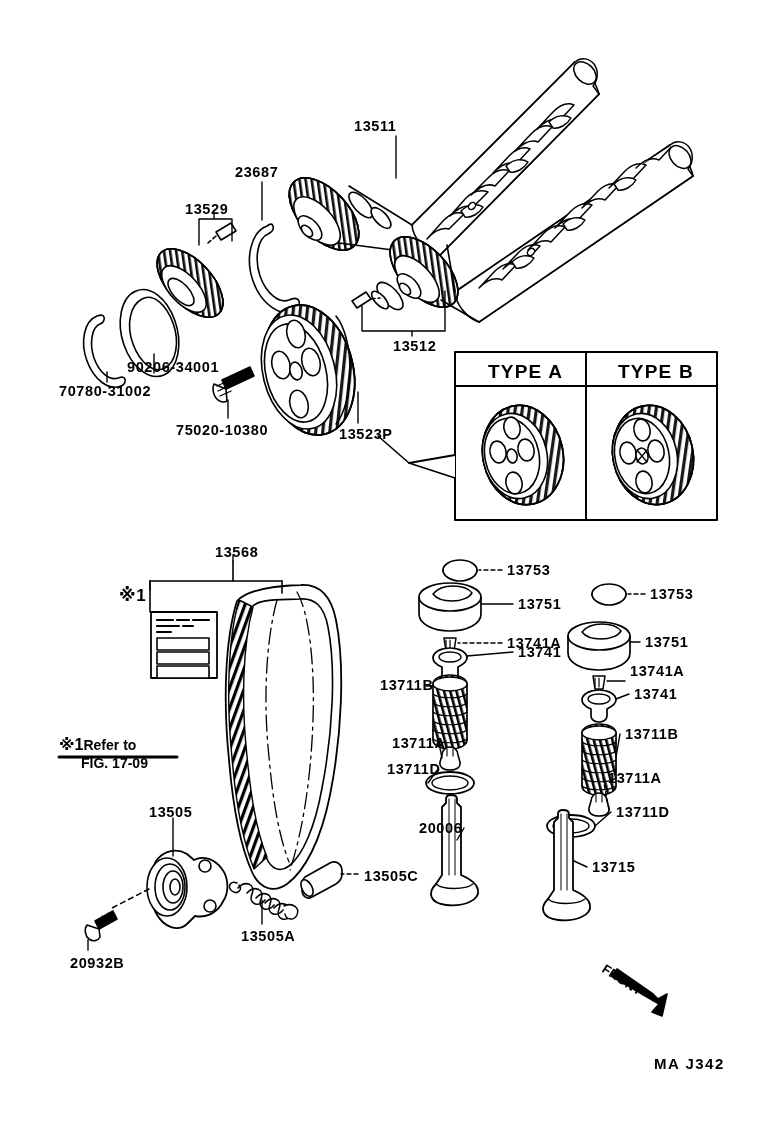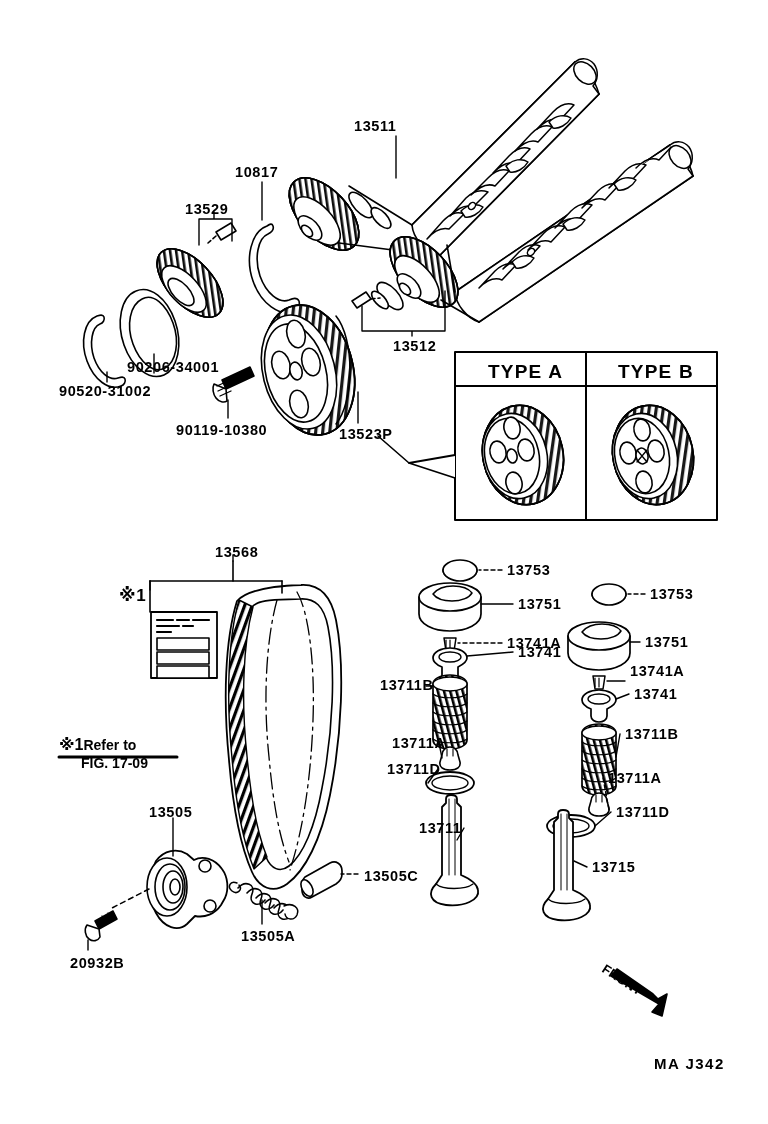--- a/index.html
+++ b/index.html
@@ -409,40 +409,40 @@
   <g stroke-width="1.6">
     <path d="M602 976 L650 1004 L643 1012 L653 1016 L658 994 L649 999 L644 994 L608 969 Z" fill="#000"></path>
   </g>
 
   </g>
 </svg>
 
 <div class="lbl" style="left:345px;top:119px;">13511</div>
 <div class="lbl" style="left:384px;top:339px;">13512</div>
 <div class="lbl" style="left:176px;top:202px;">13529</div>
-<div class="lbl" style="left:226px;top:165px;">10817</div>
-<div class="lbl" style="left:50px;top:384px;">90520-31002</div>
+<div class="lbl" style="left:226px;top:165px;">23687</div>
+<div class="lbl" style="left:50px;top:384px;">70780-31002</div>
 <div class="lbl" style="left:118px;top:360px;">90206-34001</div>
-<div class="lbl" style="left:167px;top:423px;">90119-10380</div>
+<div class="lbl" style="left:167px;top:423px;">75020-10380</div>
 <div class="lbl" style="left:330px;top:427px;">13523P</div>
 <div class="lbl" style="left:206px;top:545px;">13568</div>
 <div class="lbl star" style="left:110px;top:587px;font-size:17px;">※1</div>
 <div class="lbl" style="left:140px;top:805px;">13505</div>
 <div class="lbl" style="left:61px;top:956px;">20932B</div>
 <div class="lbl" style="left:232px;top:929px;">13505A</div>
 <div class="lbl" style="left:355px;top:869px;">13505C</div>
 
 <div class="lbl" style="left:498px;top:563px;">13753</div>
 <div class="lbl" style="left:509px;top:597px;">13751</div>
 <div class="lbl" style="left:498px;top:636px;">13741A</div>
 <div class="lbl" style="left:509px;top:645px;">13741</div>
 <div class="lbl" style="left:371px;top:678px;">13711B</div>
 <div class="lbl" style="left:383px;top:736px;">13711A</div>
 <div class="lbl" style="left:378px;top:762px;">13711D</div>
-<div class="lbl" style="left:410px;top:821px;">13711</div>
+<div class="lbl" style="left:410px;top:821px;">20006</div>
 
 <div class="lbl" style="left:641px;top:587px;">13753</div>
 <div class="lbl" style="left:636px;top:635px;">13751</div>
 <div class="lbl" style="left:621px;top:664px;">13741A</div>
 <div class="lbl" style="left:625px;top:687px;">13741</div>
 <div class="lbl" style="left:616px;top:727px;">13711B</div>
 <div class="lbl" style="left:599px;top:771px;">13711A</div>
 <div class="lbl" style="left:607px;top:805px;">13711D</div>
 <div class="lbl" style="left:583px;top:860px;">13715</div>
 

